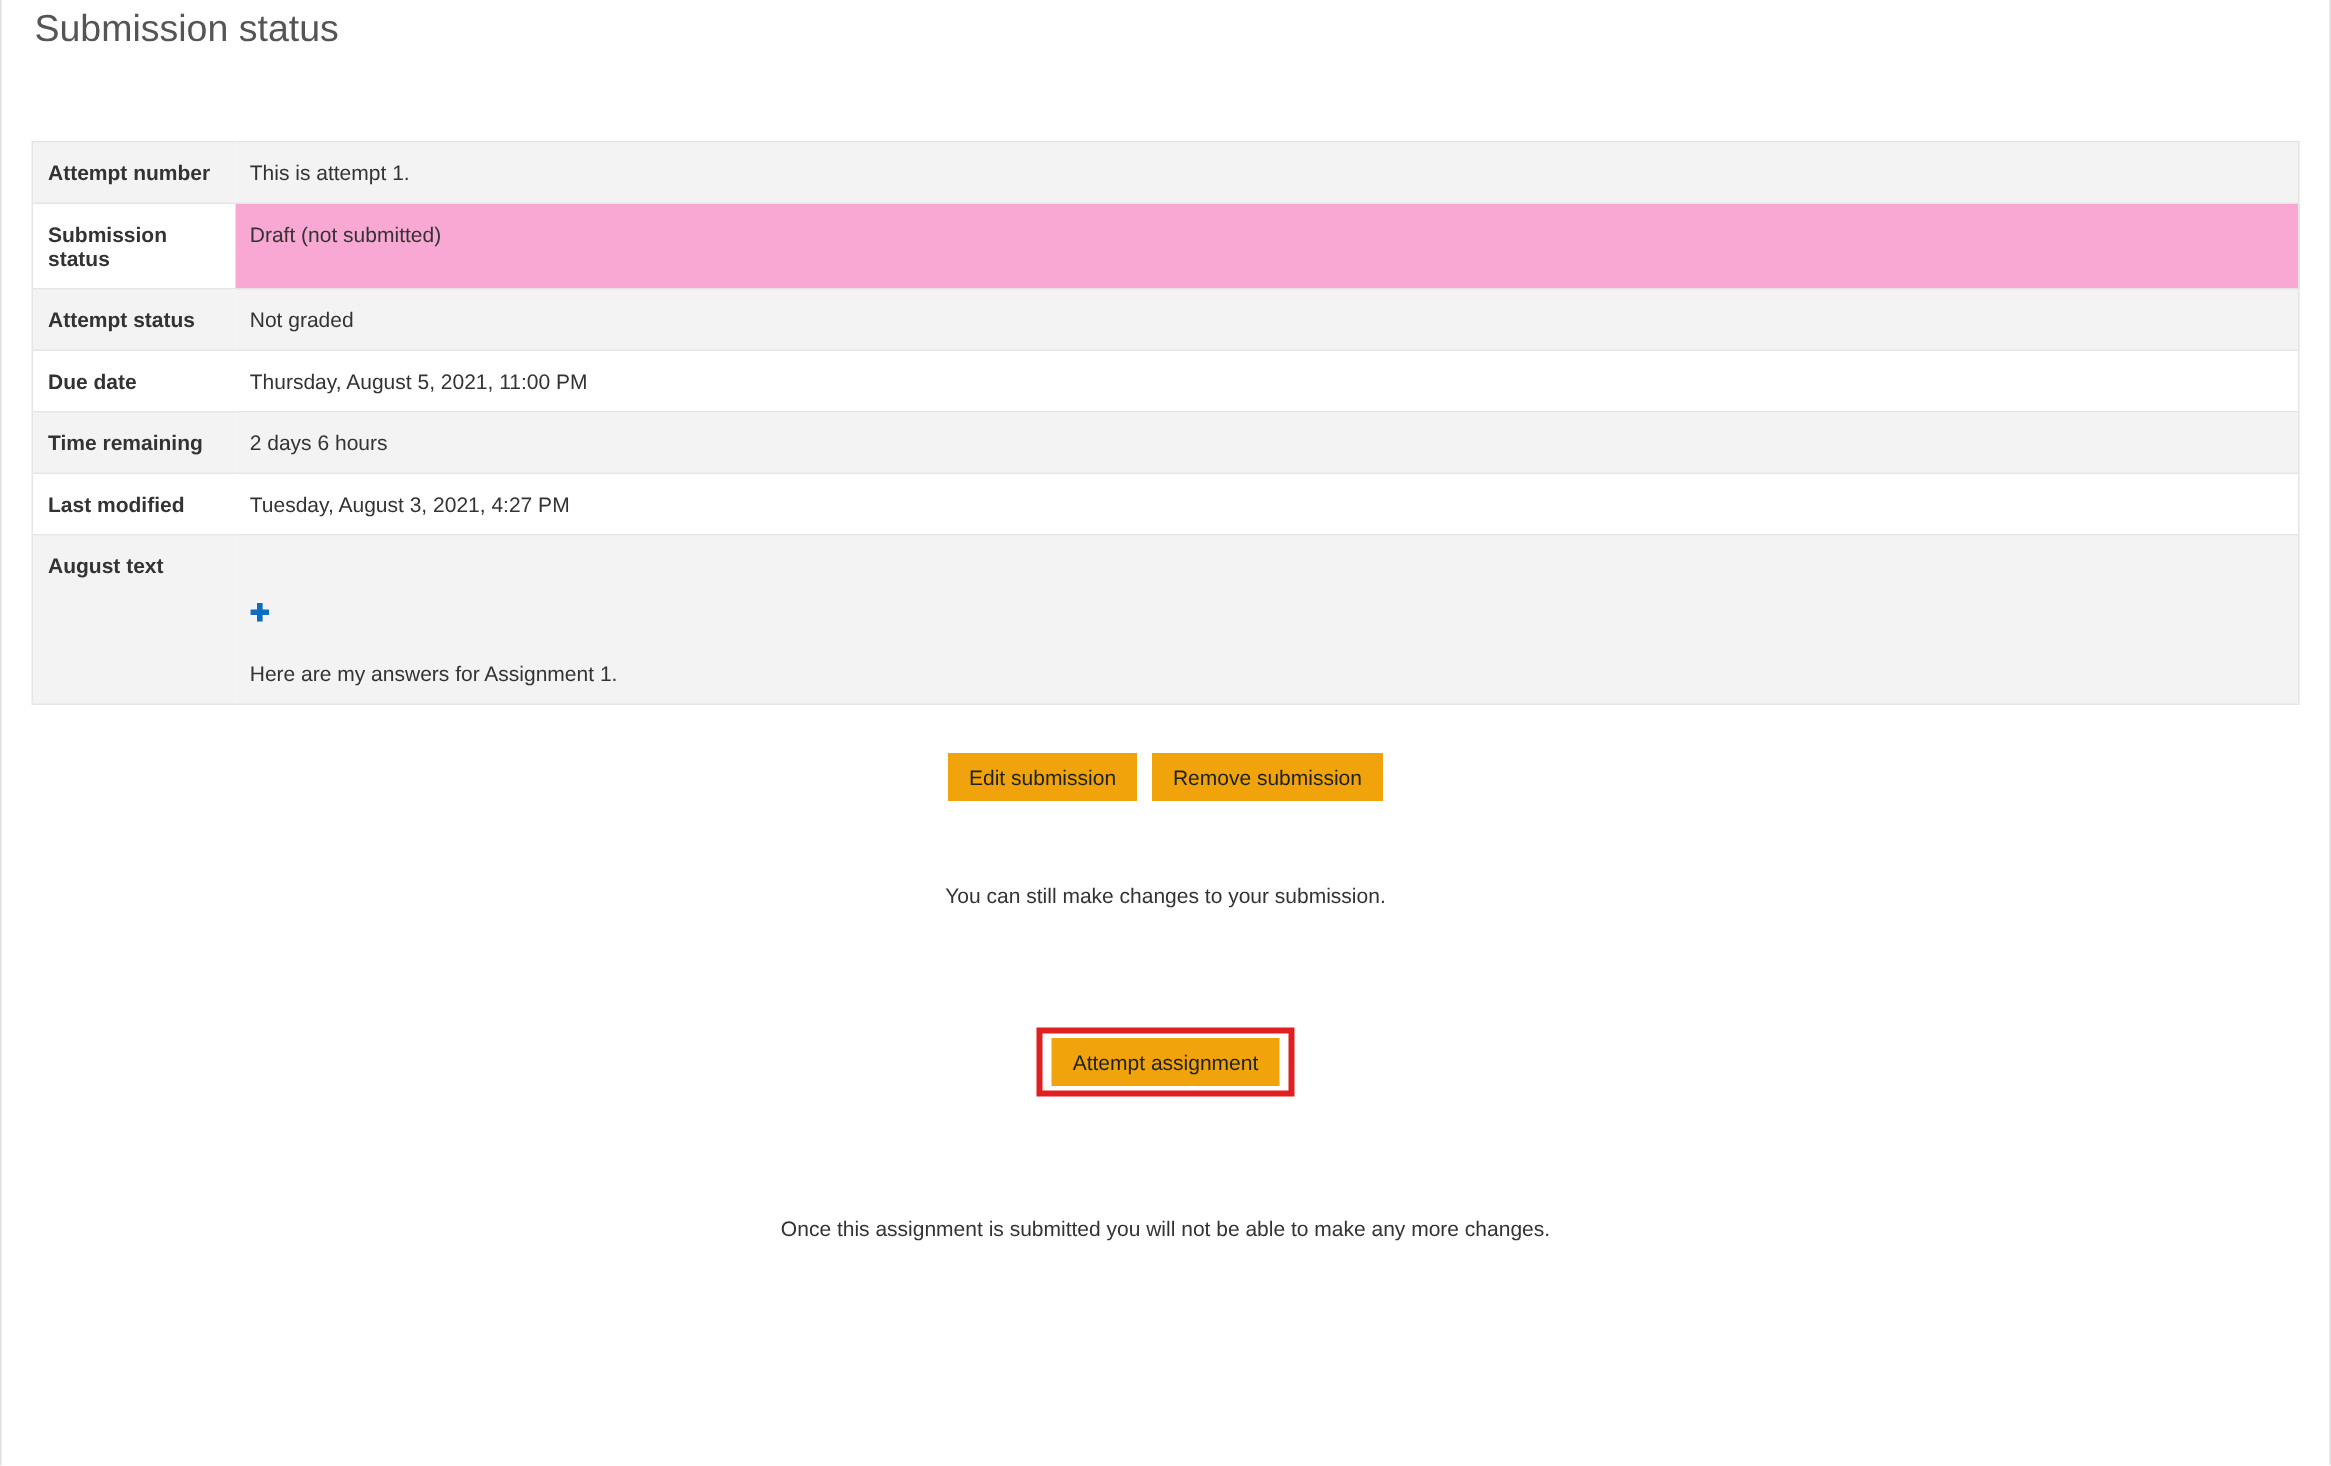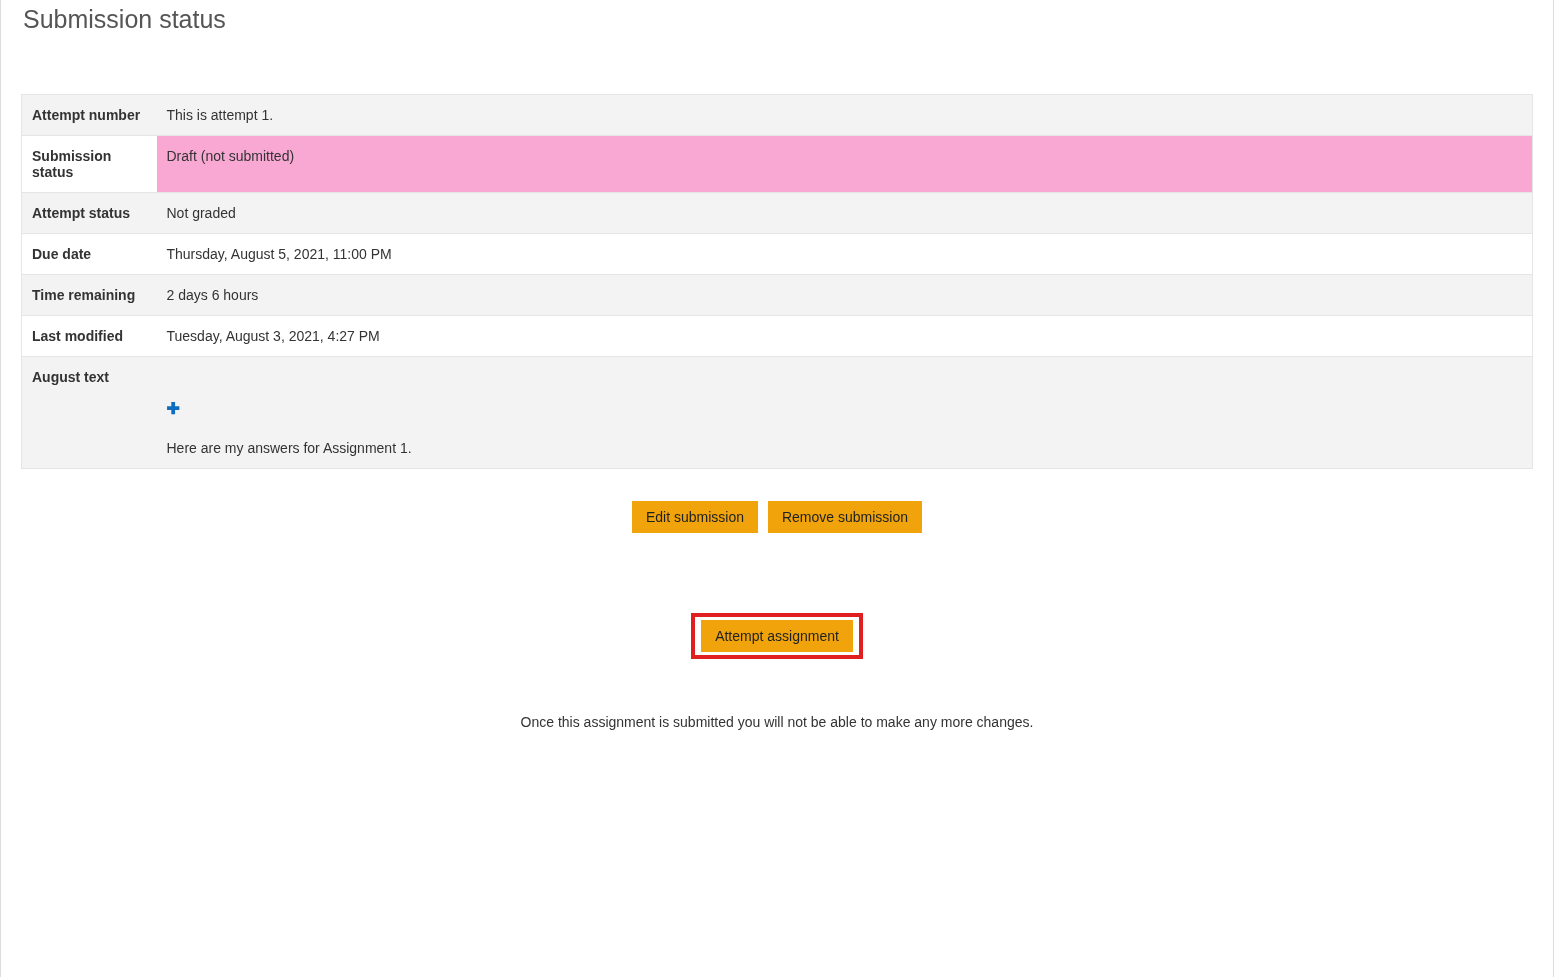--- a/index.html
+++ b/index.html
@@ -92,21 +92,21 @@
       text-align: center;
       margin-top: 80px;
     }
     .highlight-box {
       display: inline-block;
       border: 4px solid #e02020;
       padding: 3px;
     }
     .help-text-2 {
       text-align: center;
-      margin-top: 55px;
+      margin-top: 80px;
       color: #333;
       font-size: 14px;
     }
   </style>
 </head>
 <body>
 
 <div class="page-container">
 
   <h2 class="page-title">Submission status</h2>
@@ -147,20 +147,21 @@
         </td>
       </tr>
     </tbody>
   </table>
 
   <div class="button-row-1">
     <button class="btn">Edit submission</button>
     <button class="btn">Remove submission</button>
   </div>
 
+  <div class="help-text">You can still make changes to your submission.</div>
 
   <div class="button-row-2">
     <span class="highlight-box">
       <button class="btn">Attempt assignment</button>
     </span>
   </div>
 
   <div class="help-text-2">Once this assignment is submitted you will not be able to make any more changes.</div>
 
 </div>

